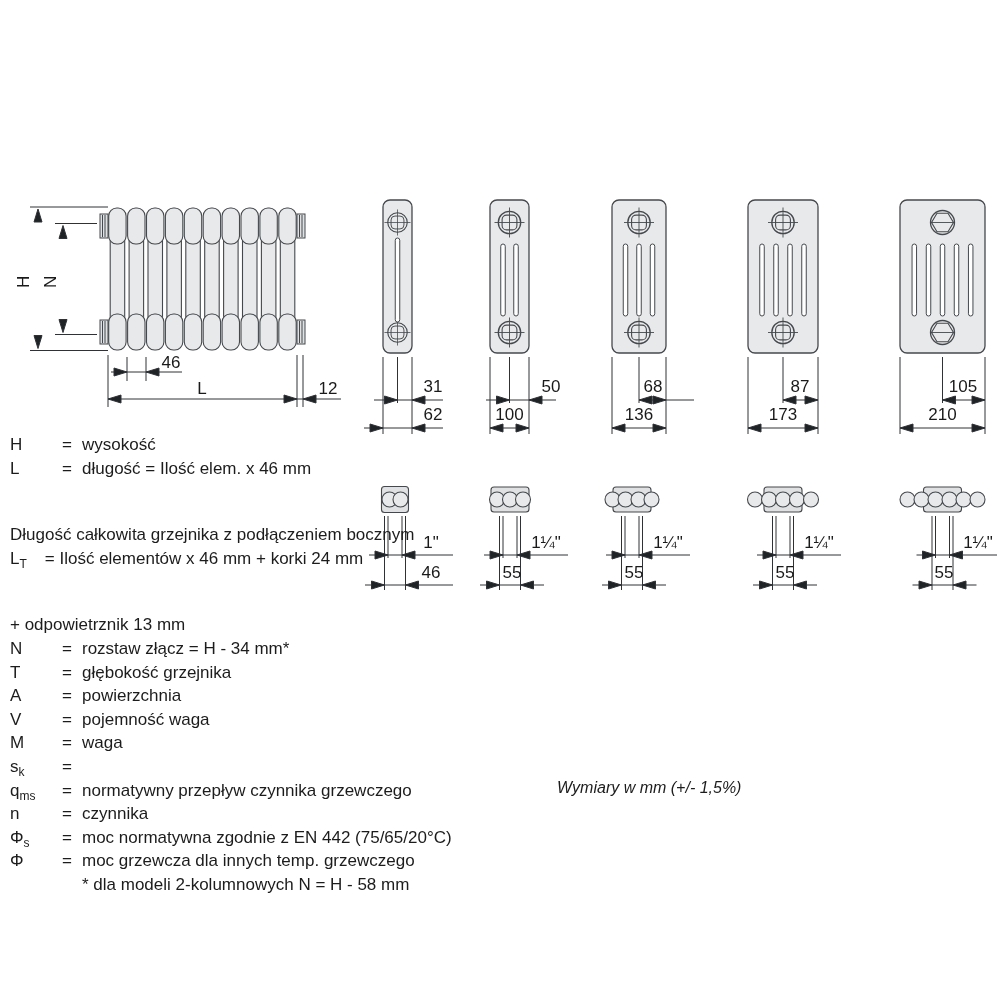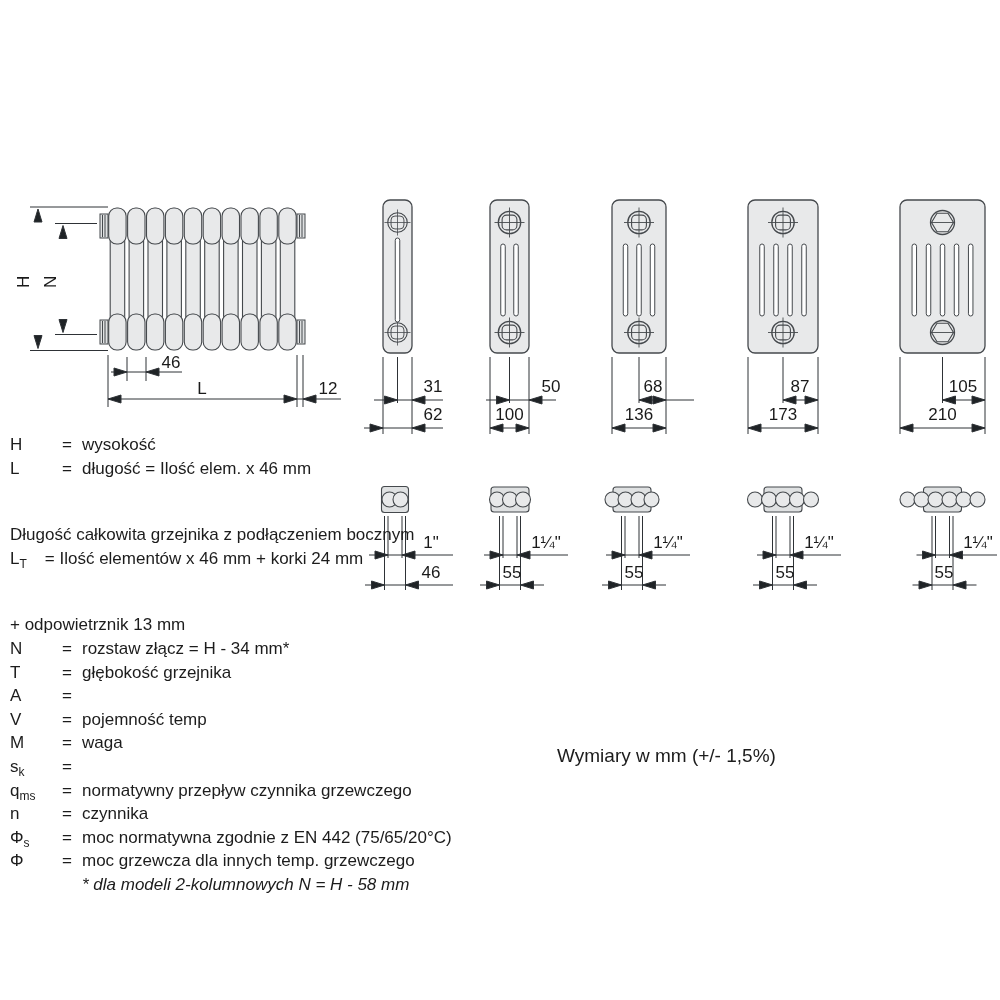--- a/index.html
+++ b/index.html
@@ -12,23 +12,23 @@
 
   
   #legend{position:absolute;left:10px;top:433px;width:490px;font-size:17px;line-height:23.6px;}
   .lrow{display:flex;white-space:nowrap;}
   .lrow .lsym{width:52px;flex:0 0 52px;}
   .lrow .leq{width:20px;flex:0 0 20px;}
   .lrow .ldesc{flex:1;}
   .lrow.full{display:block;margin-top:43px;}
   .lrow.inline{display:block;}
   .lrow.inline .sp{margin-left:18px;}
-  .lrow.indent{display:block;padding-left:72px;font-style:italic;}
+  .lrow.indent{display:block;padding-left:72px;}
   sub{font-size:12px;line-height:0;}
-  #footnote{position:absolute;left:557px;top:745px;font-size:19px;}
+  #footnote{position:absolute;left:557px;top:779px;font-size:16px;font-style:italic;}
 </style>
 </head>
 <body>
 
 <div id="page">
 
 <svg width="1000" height="1000" viewBox="0 0 1000 1000">
   <defs>
     <polygon id="aR" points="0,0 -13,-4 -13,4" fill="#1f2326"></polygon>
     <polygon id="aL" points="0,0 13,-4 13,4" fill="#1f2326"></polygon>
@@ -352,25 +352,26 @@
         <span class="ldesc">rozstaw złącz = H - 34 mm*</span>
       </div>
   <div class="lrow">
         <span class="lsym"><span>T</span><sub></sub></span>
         <span class="leq">=</span>
         <span class="ldesc">głębokość grzejnika</span>
       </div>
   <div class="lrow">
         <span class="lsym"><span>A</span><sub></sub></span>
         <span class="leq">=</span>
+        <span class="ldesc">powierzchnia</span>
       </div>
   <div class="lrow">
         <span class="lsym"><span>V</span><sub></sub></span>
         <span class="leq">=</span>
-        <span class="ldesc">pojemność temp</span>
+        <span class="ldesc">pojemność waga</span>
       </div>
   <div class="lrow">
         <span class="lsym"><span>M</span><sub></sub></span>
         <span class="leq">=</span>
         <span class="ldesc">waga</span>
       </div>
   <div class="lrow">
         <span class="lsym"><span>s</span><sub>k</sub></span>
         <span class="leq">=</span>
       </div>

